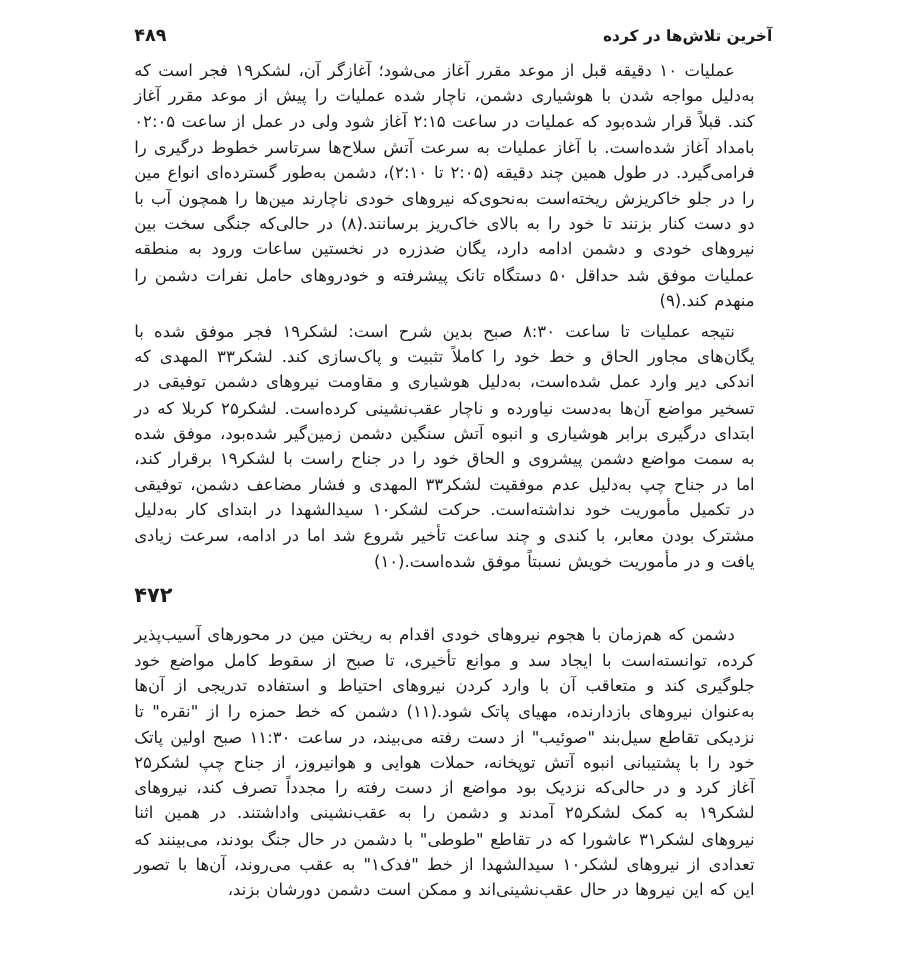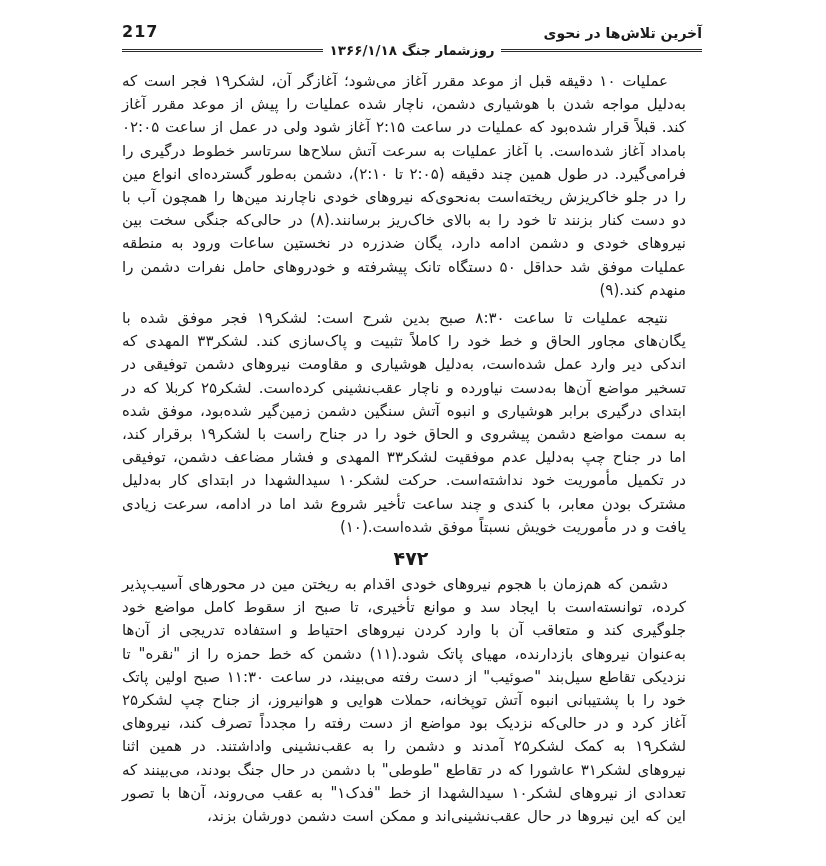--- a/index.html
+++ b/index.html
@@ -61,41 +61,36 @@
   }
   .body-text p {
     margin: 0 16px 5px 0;
     font-size: 15px;
     line-height: 23.2px;
     text-align: justify;
     text-indent: 18px;
     word-spacing: 1px;
   }
   .section-number {
-    margin: 8px 0 4px 0;
+    margin: 8px 0 14px 0;
     font-size: 19px;
     font-weight: bold;
-    text-align: center;
+    text-align: left;
     text-indent: 2px;
   }
 </style>
 </head>
 <body>
 
 <div class="page">
 
   <header class="page-header">
     <div class="header-row1">
-      <span class="chapter-title">آخرین تلاش‌ها در نحوی</span>
-      <span class="page-number">217</span>
-    </div>
-    <div class="header-row2">
-      <span class="header-rule"></span>
-      <span class="running-title">روزشمار جنگ ۱۳۶۶/۱/۱۸</span>
-      <span class="header-rule"></span>
+      <span class="chapter-title">آخرین تلاش‌ها در کرده</span>
+      <span class="page-number">۴۸۹</span>
     </div>
   </header>
 
   <main class="body-text">
     <p>عملیات ۱۰ دقیقه قبل از موعد مقرر آغاز می‌شود؛ آغازگر آن، لشکر۱۹ فجر است که به‌دلیل مواجه شدن با هوشیاری دشمن، ناچار شده عملیات را پیش از موعد مقرر آغاز کند. قبلاً قرار شده‌بود که عملیات در ساعت ۲:۱۵ آغاز شود ولی در عمل از ساعت ۰۲:۰۵ بامداد آغاز شده‌است. با آغاز عملیات به سرعت آتش سلاح‌ها سرتاسر خطوط درگیری را فرامی‌گیرد. در طول همین چند دقیقه (۲:۰۵ تا ۲:۱۰)، دشمن به‌طور گسترده‌ای انواع مین را در جلو خاکریزش ریخته‌است به‌نحوی‌که نیروهای خودی ناچارند مین‌ها را همچون آب با دو دست کنار بزنند تا خود را به بالای خاک‌ریز برسانند.(۸) در حالی‌که جنگی سخت بین نیروهای خودی و دشمن ادامه دارد، یگان ضدزره در نخستین ساعات ورود به منطقه عملیات موفق شد حداقل ۵۰ دستگاه تانک پیشرفته و خودروهای حامل نفرات دشمن را منهدم کند.(۹)</p>
     <p>نتیجه عملیات تا ساعت ۸:۳۰ صبح بدین شرح است: لشکر۱۹ فجر موفق شده با یگان‌های مجاور الحاق و خط خود را کاملاً تثبیت و پاک‌سازی کند. لشکر۳۳ المهدی که اندکی دیر وارد عمل شده‌است، به‌دلیل هوشیاری و مقاومت نیروهای دشمن توفیقی در تسخیر مواضع آن‌ها به‌دست نیاورده و ناچار عقب‌نشینی کرده‌است. لشکر۲۵ کربلا که در ابتدای درگیری برابر هوشیاری و انبوه آتش سنگین دشمن زمین‌گیر شده‌بود، موفق شده به سمت مواضع دشمن پیشروی و الحاق خود را در جناح راست با لشکر۱۹ برقرار کند، اما در جناح چپ به‌دلیل عدم موفقیت لشکر۳۳ المهدی و فشار مضاعف دشمن، توفیقی در تکمیل مأموریت خود نداشته‌است. حرکت لشکر۱۰ سیدالشهدا در ابتدای کار به‌دلیل مشترک بودن معابر، با کندی و چند ساعت تأخیر شروع شد اما در ادامه، سرعت زیادی یافت و در مأموریت خویش نسبتاً موفق شده‌است.(۱۰)</p>
     <h2 class="section-number">۴۷۲</h2>
     <p>دشمن که هم‌زمان با هجوم نیروهای خودی اقدام به ریختن مین در محورهای آسیب‌پذیر کرده، توانسته‌است با ایجاد سد و موانع تأخیری، تا صبح از سقوط کامل مواضع خود جلوگیری کند و متعاقب آن با وارد کردن نیروهای احتیاط و استفاده تدریجی از آن‌ها به‌عنوان نیروهای بازدارنده، مهیای پاتک شود.(۱۱) دشمن که خط حمزه را از "نقره" تا نزدیکی تقاطع سیل‌بند "صوئیب" از دست رفته می‌بیند، در ساعت ۱۱:۳۰ صبح اولین پاتک خود را با پشتیبانی انبوه آتش توپخانه، حملات هوایی و هوانیروز، از جناح چپ لشکر۲۵ آغاز کرد و در حالی‌که نزدیک بود مواضع از دست رفته را مجدداً تصرف کند، نیروهای لشکر۱۹ به کمک لشکر۲۵ آمدند و دشمن را به عقب‌نشینی واداشتند. در همین اثنا نیروهای لشکر۳۱ عاشورا که در تقاطع "طوطی" با دشمن در حال جنگ بودند، می‌بینند که تعدادی از نیروهای لشکر۱۰ سیدالشهدا از خط "فدک۱" به عقب می‌روند، آن‌ها با تصور این که این نیروها در حال عقب‌نشینی‌اند و ممکن است دشمن دورشان بزند،</p>
   </main>
 

